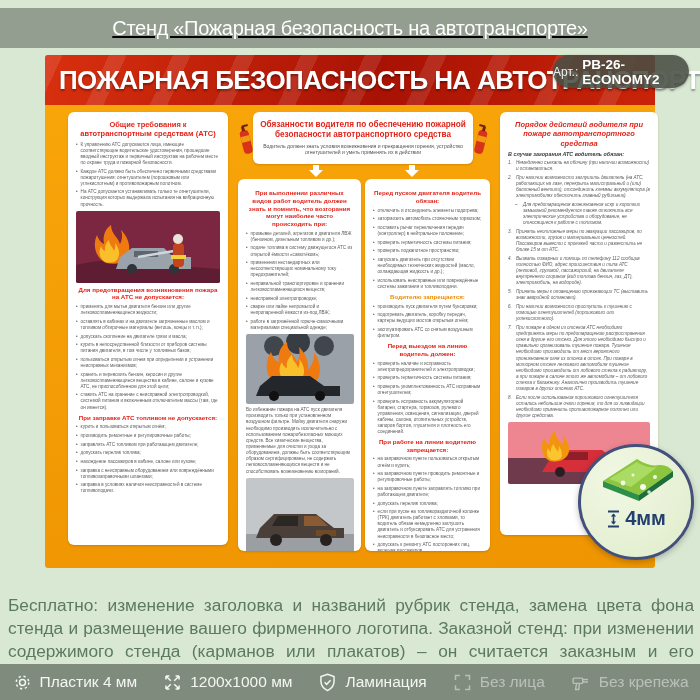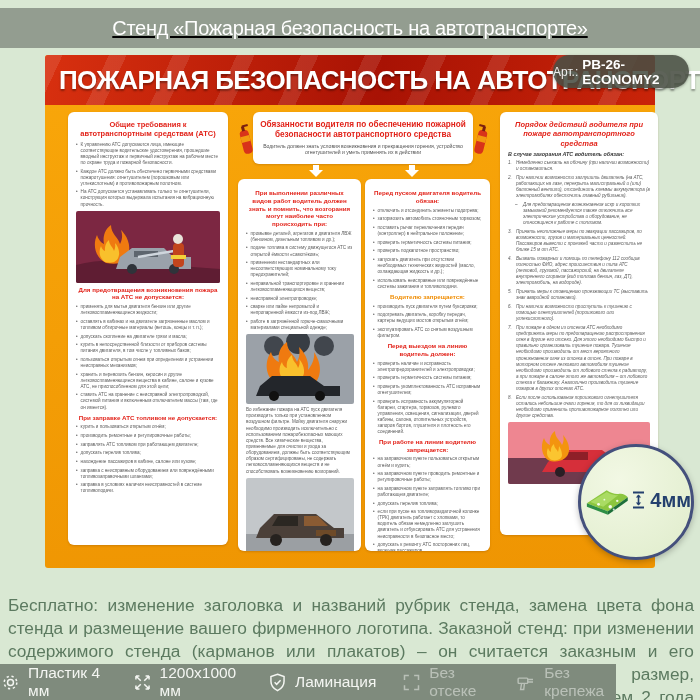--- a/index.html
+++ b/index.html
@@ -63,32 +63,32 @@
   .num-item{display:flex;gap:2px;margin-bottom:2.8px;}
   .num{min-width:6px;font-size:4.6px;line-height:1.32;color:#5c5c5c;}
   .subnote{margin-left:7px;}
   .para{font-size:4.6px;line-height:1.34;color:#5c5c5c;margin:3px 0;}
 
   .illus{display:block;border-radius:2px;margin:3px auto;}
 
   
   .circle-badge{position:absolute;left:578px;top:444px;width:116px;height:116px;border-radius:50%;
     background:radial-gradient(circle at 35% 30%,#f2f8e4,#dfeccb);border:3px solid #44507c;z-index:7;
-    display:flex;flex-direction:row;align-items:center;justify-content:flex-start;
+    display:flex;flex-direction:column;align-items:center;justify-content:flex-start;
     box-shadow:0 2px 6px rgba(0,0,0,.25);}
   .badge-row{display:flex;align-items:center;gap:4px;margin-top:-4px;}
   .badge-value{font-size:20px;font-weight:bold;color:#24406e;}
 
   
   .note{position:absolute;left:8px;top:577px;width:686px;font-size:17.3px;line-height:23px;
     color:#5c7a60;text-align:justify;}
   .note .b{font-weight:normal;}
 
   
-  .footer{position:absolute;left:0;top:664px;width:616px;height:36px;background:#7f8b7d;
+  .footer{position:absolute;left:0;top:664px;width:700px;height:36px;background:#7f8b7d;
     display:flex;align-items:center;justify-content:center;gap:25px;}
   .spec{display:flex;align-items:center;gap:7px;color:#f4f6f2;font-size:15.5px;}
   .spec.dim{opacity:.5;}
   .spec-ic{flex:0 0 auto;}
 </style>
 </head>
 <body>
 
 <div class="top-bar">
   <span class="top-bar-title">Стенд «Пожарная безопасность на автотранспорте»</span>
@@ -498,21 +498,21 @@
       <path d="M8.7 11.8l2.3 2.3 4.5-4.6" fill="none" stroke="#f4f6f2" stroke-width="1.7"></path>
     </svg>
     <span class="spec-label">Ламинация</span>
   </div>
   <div class="spec dim">
     <svg class="spec-ic" width="21" height="21" viewBox="0 0 24 24">
       <g stroke="#f4f6f2" stroke-width="1.7" fill="none">
         <path d="M4 9V4h5M15 4h5v5M20 15v5h-5M9 20H4v-5"></path>
       </g>
     </svg>
-    <span class="spec-label">Без отсеке</span>
+    <span class="spec-label">Без лица</span>
   </div>
   <div class="spec dim">
     <svg class="spec-ic" width="22" height="21" viewBox="0 0 24 24">
       <g stroke="#f4f6f2" stroke-width="1.6" fill="none">
         <rect x="3" y="7" width="11" height="6" rx="1"></rect>
         <path d="M14 8.5h6M14 11.5h6"></path>
         <path d="M7 13l-1.2 7h3.6l.8-7"></path>
       </g>
     </svg>
     <span class="spec-label">Без крепежа</span>

